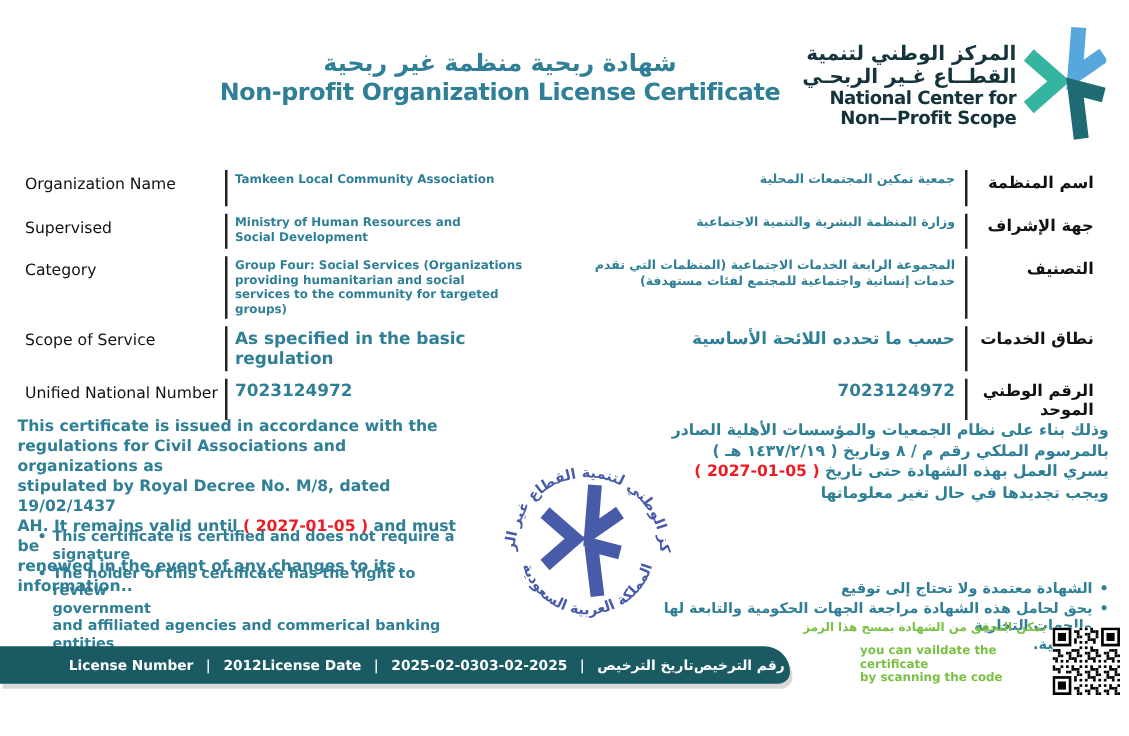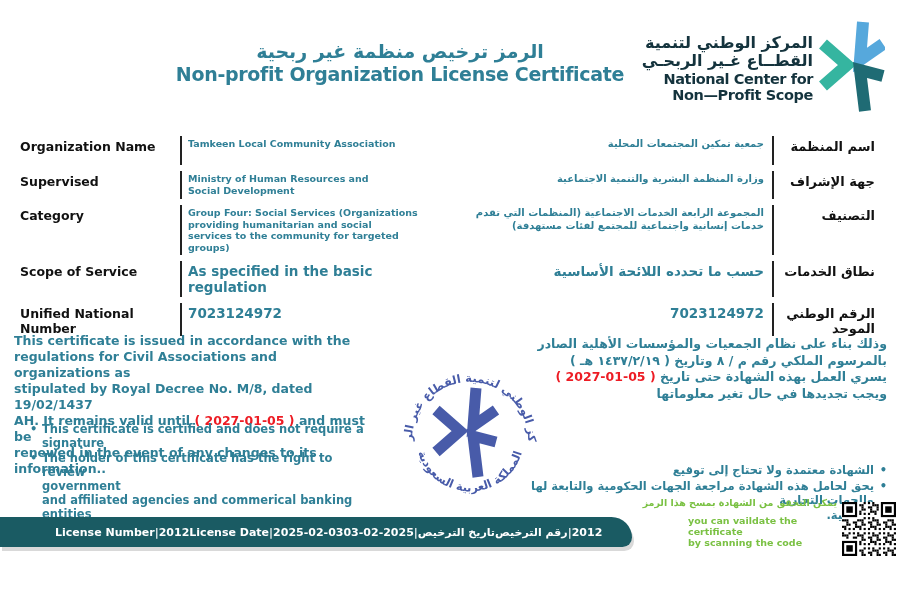--- a/index.html
+++ b/index.html
@@ -17,21 +17,21 @@
 
   .logo { position:absolute; right:18px; top:12px; width:260px; height:108px; }
   .logo-text { position:absolute; right:72px; top:22px; text-align:right; color:#14333d; line-height:1.15; }
   .logo-text .ar { font-size:16px; font-weight:bold; direction:rtl; }
   .logo-text .en { font-size:14.5px; font-weight:bold; letter-spacing:-0.4px; }
   .logo-mark { position:absolute; right:0; top:6px; }
 
   
   .fields { position:absolute; left:0; top:136px; width:903px; }
   .frow { display:grid; grid-template-columns:180px 248px 1fr 131px; align-items:stretch; margin-bottom:6px; }
-  .f-label-en { padding:3px 4px 0 20px; font-size:12.5px; font-weight:bold; color:#111; }
+  .f-label-en { padding:3px 4px 0 20px; font-size:12.5px; font-weight:normal; color:#111; }
   .f-value-en { border-left:2px solid #222; padding:2px 4px 2px 6px; color:#2F7F96; font-weight:bold; }
   .f-value-ar { text-align:right; direction:rtl; padding:2px 8px 2px 4px; color:#2F7F96; font-weight:bold; }
   .f-label-ar { border-left:2px solid #222; padding:3px 28px 0 4px; font-size:13px; font-weight:bold; color:#111; text-align:right; direction:rtl; }
   .v-small { font-size:9.5px; line-height:11.5px; }
   .v-large { font-size:13.5px; line-height:16px; }
   .va-small { font-size:10px; line-height:12.5px; }
   .va-large { font-size:13.5px; line-height:16px; }
 
   
   .note-en { position:absolute; left:14px; top:333px; width:352px; color:#2F7F96; font-size:12.5px; font-weight:bold; line-height:16px; white-space:pre-line; }
@@ -45,34 +45,34 @@
   .bullets-ar .b { white-space:pre-line; margin-bottom:1px; position:relative; padding-right:13px; }
   .bullets-ar .b::before { content:"•"; position:absolute; right:0; top:0; }
 
   
   .seal { position:absolute; left:388px; top:356px; opacity:0.96; }
 
   
   .footer-bar { position:absolute; left:0; top:517px; width:632px; height:30px; background:#1A5B63;
     border-radius:0 26px 12px 0; box-shadow:2px 4px 0 rgba(0,0,0,0.15);
     display:flex; align-items:center; color:#fff; font-size:11px; font-weight:bold; padding:0 30px 0 55px; }
-  .fcluster { display:flex; align-items:center; white-space:nowrap; }
+  .fcluster { display:flex; align-items:center; gap:10px; white-space:nowrap; }
   .fgap1 { width:38px; } .fgap2 { width:52px; } .fgap3 { width:34px; }
   .fbar { opacity:0.9; }
 
   .qr-note { position:absolute; right:66px; top:497px; width:152px; color:#7AC143; font-weight:bold; }
   .qr-note .ar { font-size:9.5px; direction:rtl; text-align:left; white-space:nowrap; }
   .qr-note .en { font-size:9.5px; line-height:11px; margin-top:7px; padding-left:3px; }
   .qr-box { position:absolute; right:7px; top:502px; width:54px; height:54px; background:#fff; }
 </style>
 </head>
 <body>
 
 <div class="title-block">
-  <div class="title-ar">الرمز ترخيص منظمة غير ربحية</div>
+  <div class="title-ar">شهادة ربحية منظمة غير ربحية</div>
   <div class="title-en">Non-profit Organization License Certificate</div>
 </div>
 
 <div class="logo">
   <div class="logo-text">
     <div class="ar">المركز الوطني لتنمية</div>
     <div class="ar">القطــاع غـير الربحـي</div>
     <div class="en">National Center for</div>
     <div class="en">Non—Profit Scope</div>
   </div>

